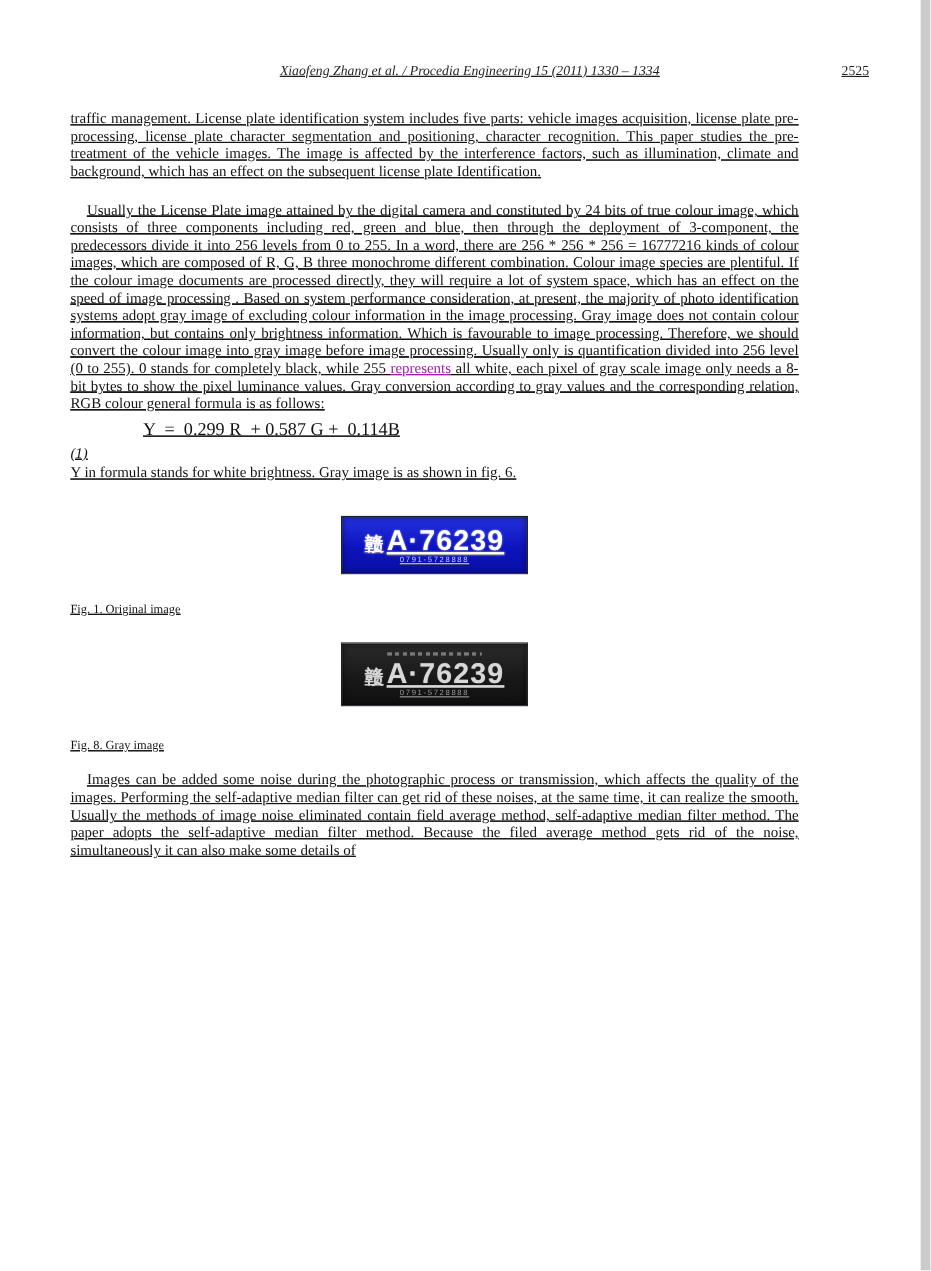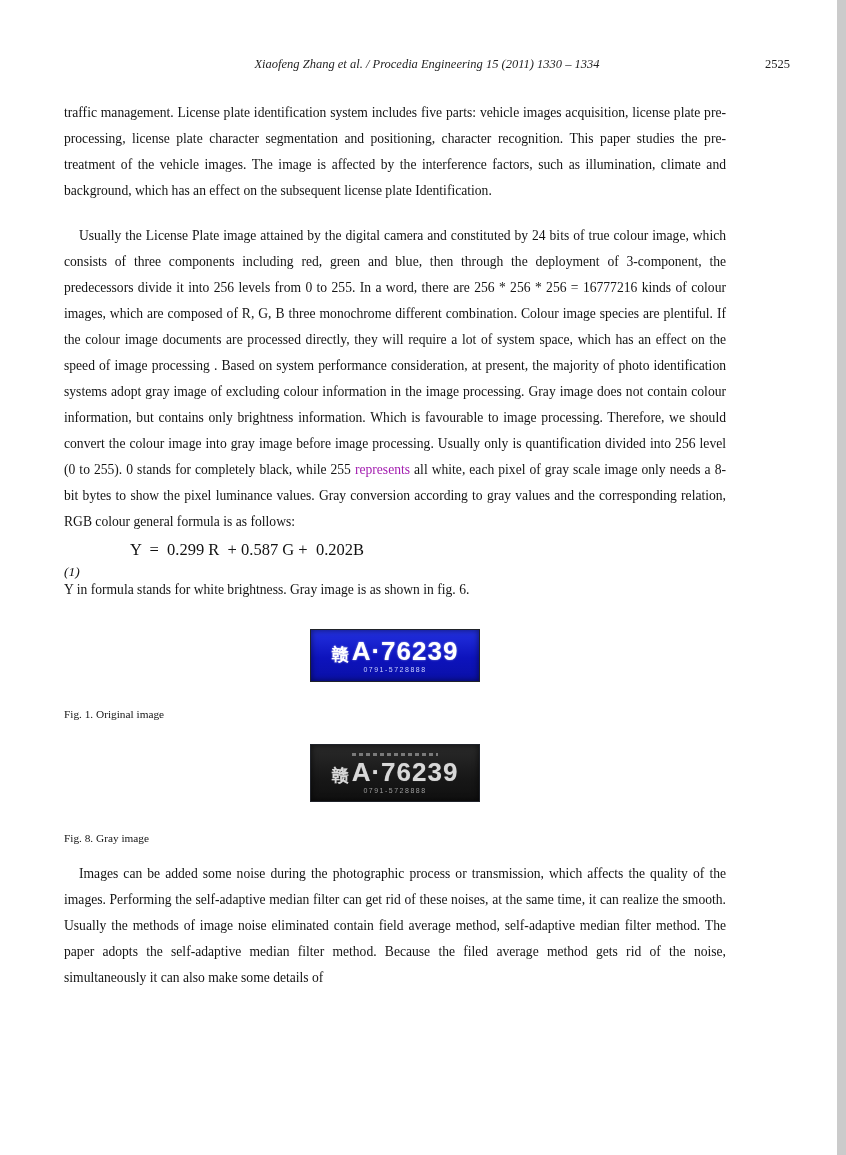--- a/index.html
+++ b/index.html
@@ -1,15 +1,15 @@
 <!DOCTYPE html>
 <html><head>
 <meta charset="utf-8">
 <style>
-  * { box-sizing: border-box; }
+  * { box-sizing: border-box; text-decoration: underline; }
   html, body { margin: 0; padding: 0; }
   body { background: #ffffff; }
 
   .page {
     position: relative;
     width: 846px;
     height: 1155px;
     background: #ffffff;
     font-family: "Liberation Serif", serif;
     color: #131313;
@@ -46,21 +46,21 @@
     top: 0; right: 0;
     font-style: normal;
     color: #1f1f1f;
   }
 
   .body-text {
     width: 662px;
     margin: 0;
     text-align: justify;
     font-size: 13.6px;
-    line-height: 26px;
+    line-height: 16px;
     color: #131313;
   }
   .indent { text-indent: 15px; }
 
   .intro-para { margin-top: 26px; }
 
   .section-heading {
     width: 662px;
     margin: 0;
     font-size: 13.8px;
@@ -171,21 +171,21 @@
     <div class="header-row">
       <span class="running-title">Xiaofeng Zhang et al. / Procedia Engineering 15 (2011) 1330 – 1334</span>
       <span class="page-number">2525</span>
     </div>
 
     <p class="body-text intro-para">traffic management. License plate identification system includes five parts: vehicle images acquisition, license plate pre-processing, license plate character segmentation and positioning, character recognition. This paper studies the pre-treatment of the vehicle images. The image is affected by the interference factors, such as illumination, climate and background, which has an effect on the subsequent license plate Identification.</p>
 
 
     <p class="body-text indent para-2"><span>Usually the License Plate image attained by the digital camera and constituted by 24 bits of true colour image, which consists of three components including red, green and blue, then through the deployment of 3-component, the predecessors divide it into 256 levels from 0 to 255. In a word, there are 256 * 256 * 256 = 16777216 kinds of colour images, which are composed of R, G, B three monochrome different combination. Colour image species are plentiful. If the colour image documents are processed directly, they will require a lot of system space, which has an effect on the speed of image processing . Based on system performance consideration, at present, the majority of photo identification systems adopt gray image of excluding colour information in the image processing. Gray image does not contain colour information, but contains only brightness information. Which is favourable to image processing. Therefore, we should convert the colour image into gray image before image processing. Usually only is quantification divided into 256 level (0 to 255). 0 stands for completely black, while 255 </span><span class="hl-word">represents</span><span> all white, each pixel of gray scale image only needs a 8-bit bytes to show the pixel luminance values. Gray conversion according to gray values and the corresponding relation, RGB colour general formula is as follows:</span></p>
 
-    <div class="formula-row">Y  =  0.299 R  + 0.587 G +  0.202B</div>
+    <div class="formula-row">Y  =  0.299 R  + 0.587 G +  0.114B</div>
 
     <div class="eq-number">(1)</div>
 
     <p class="body-text formula-note">Y in formula stands for white brightness. Gray image is as shown in fig. 6.</p>
 
     <div class="figure-wrap fig1-wrap">
       <div class="plate plate-blue">
         <div class="plate-main">
           <span class="plate-province">赣</span>
           <span class="plate-number">A·76239</span>

